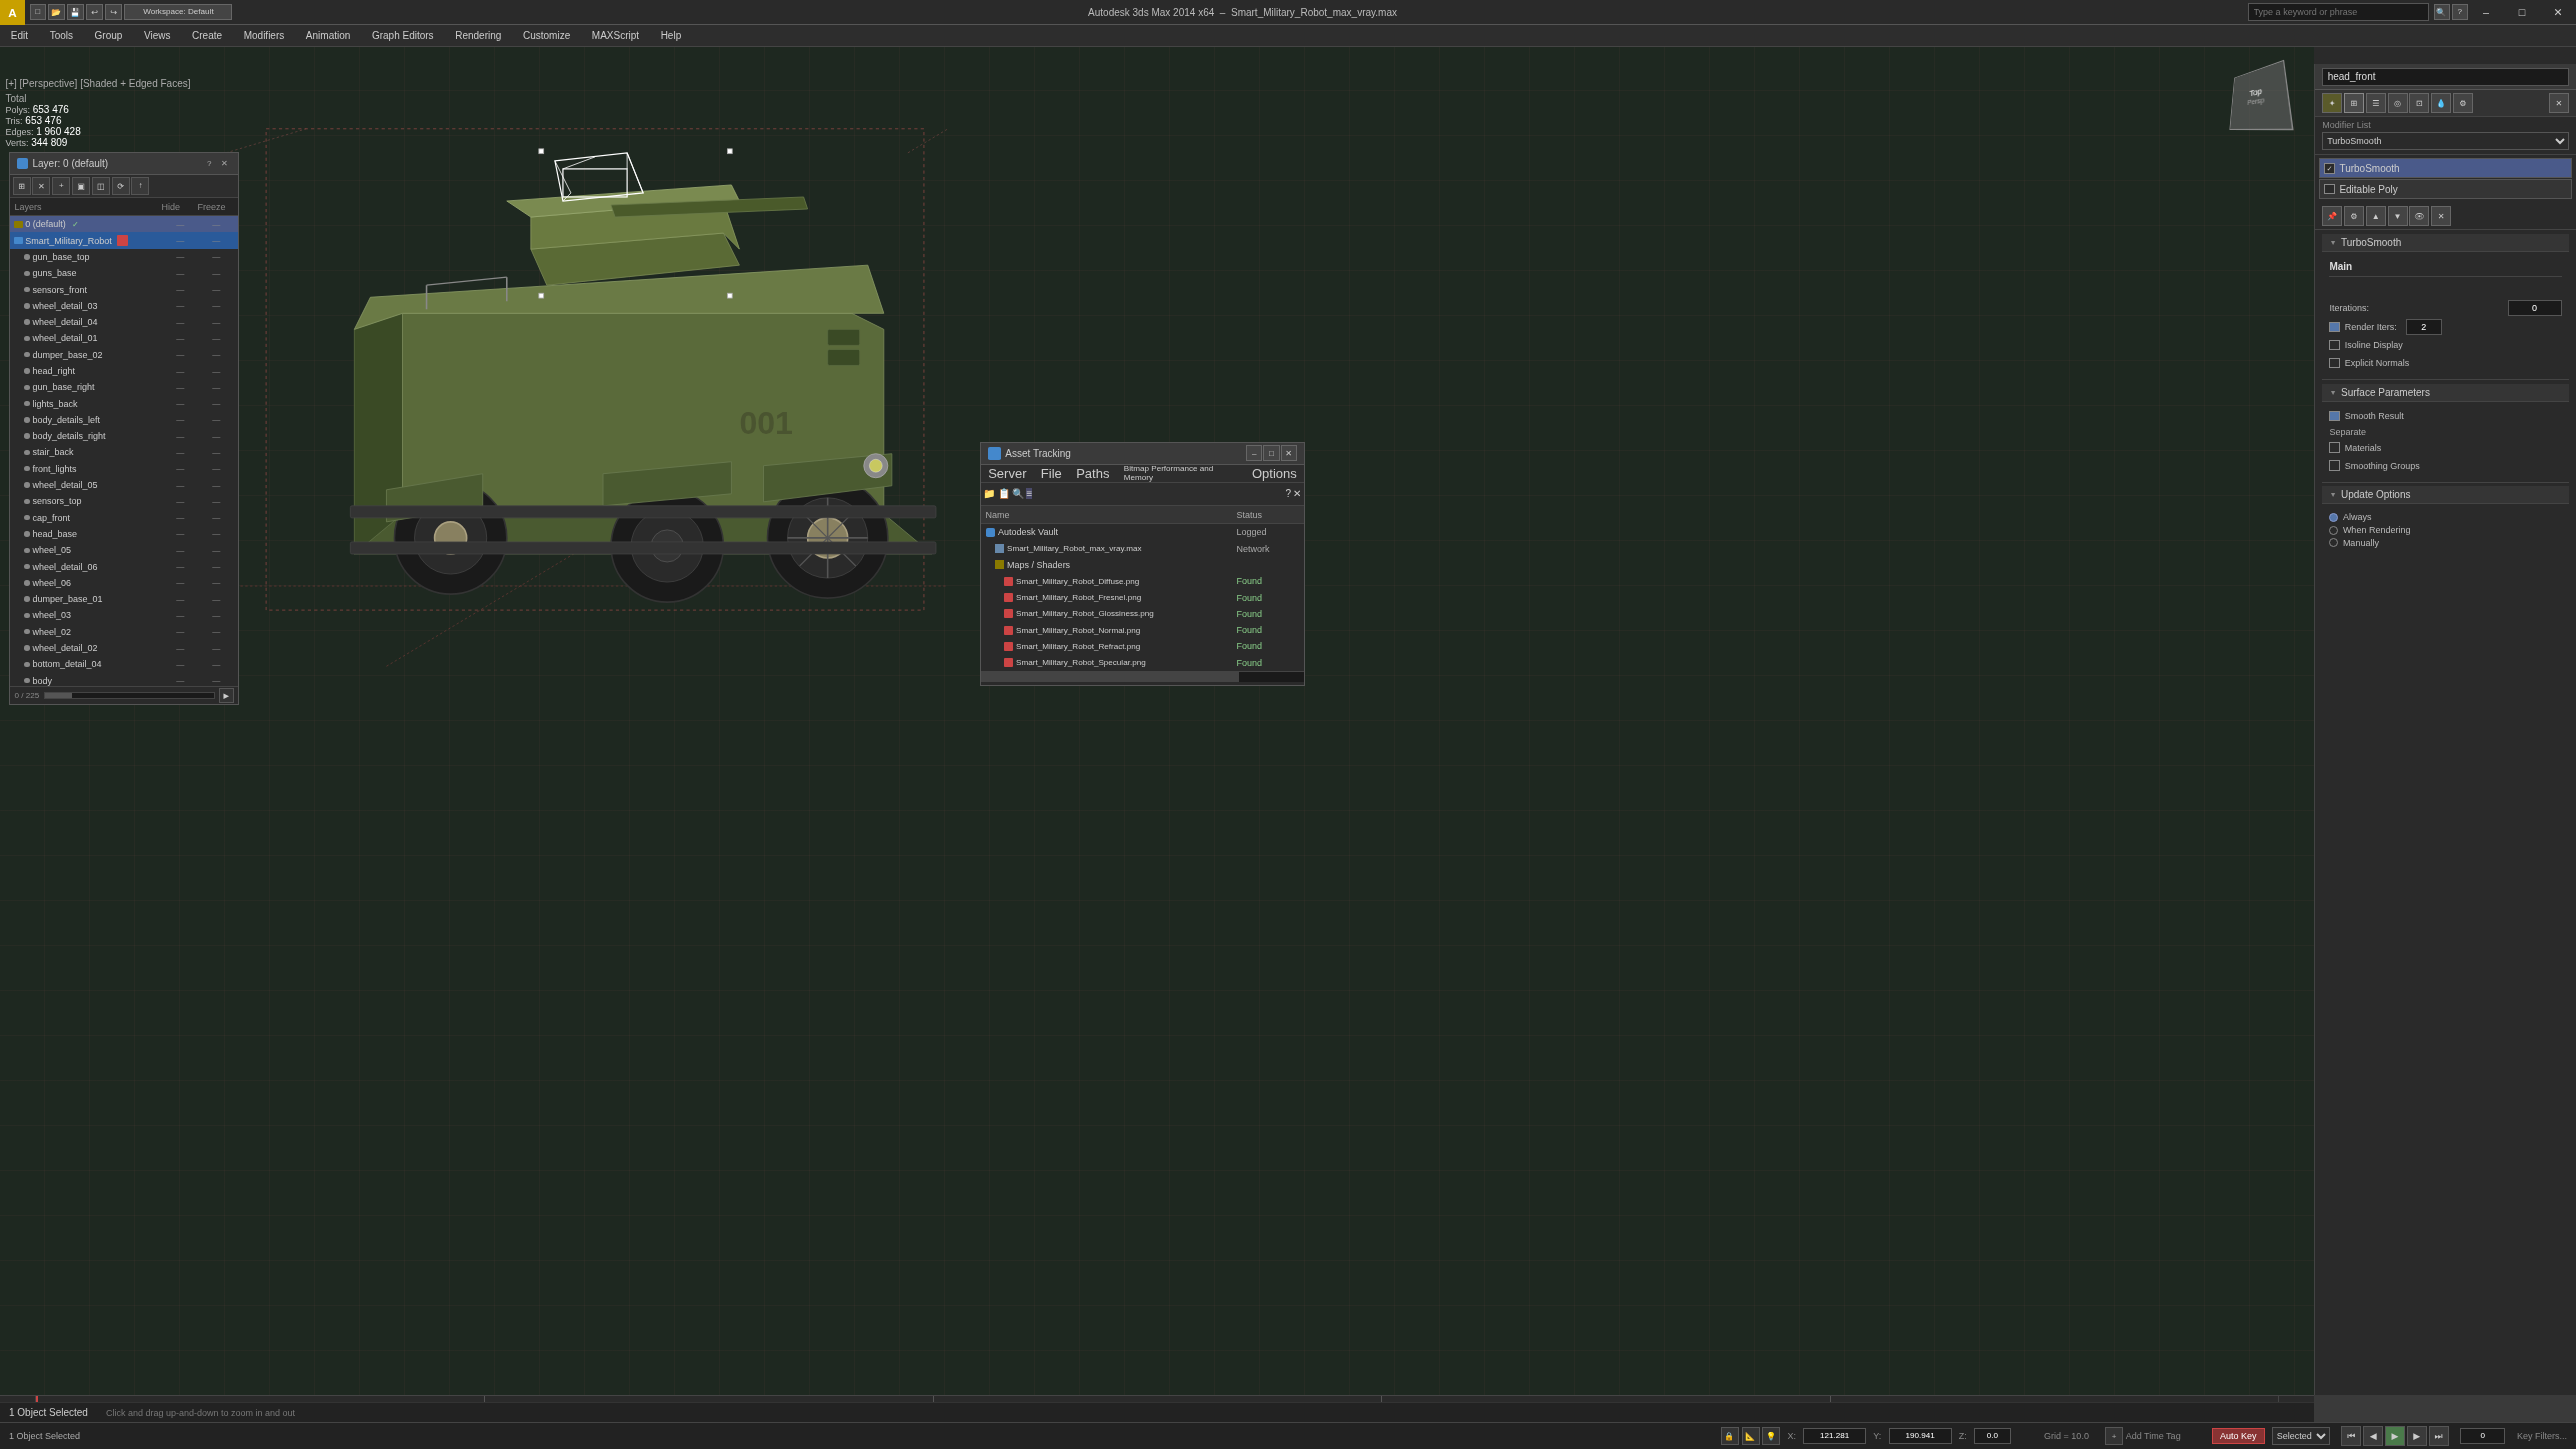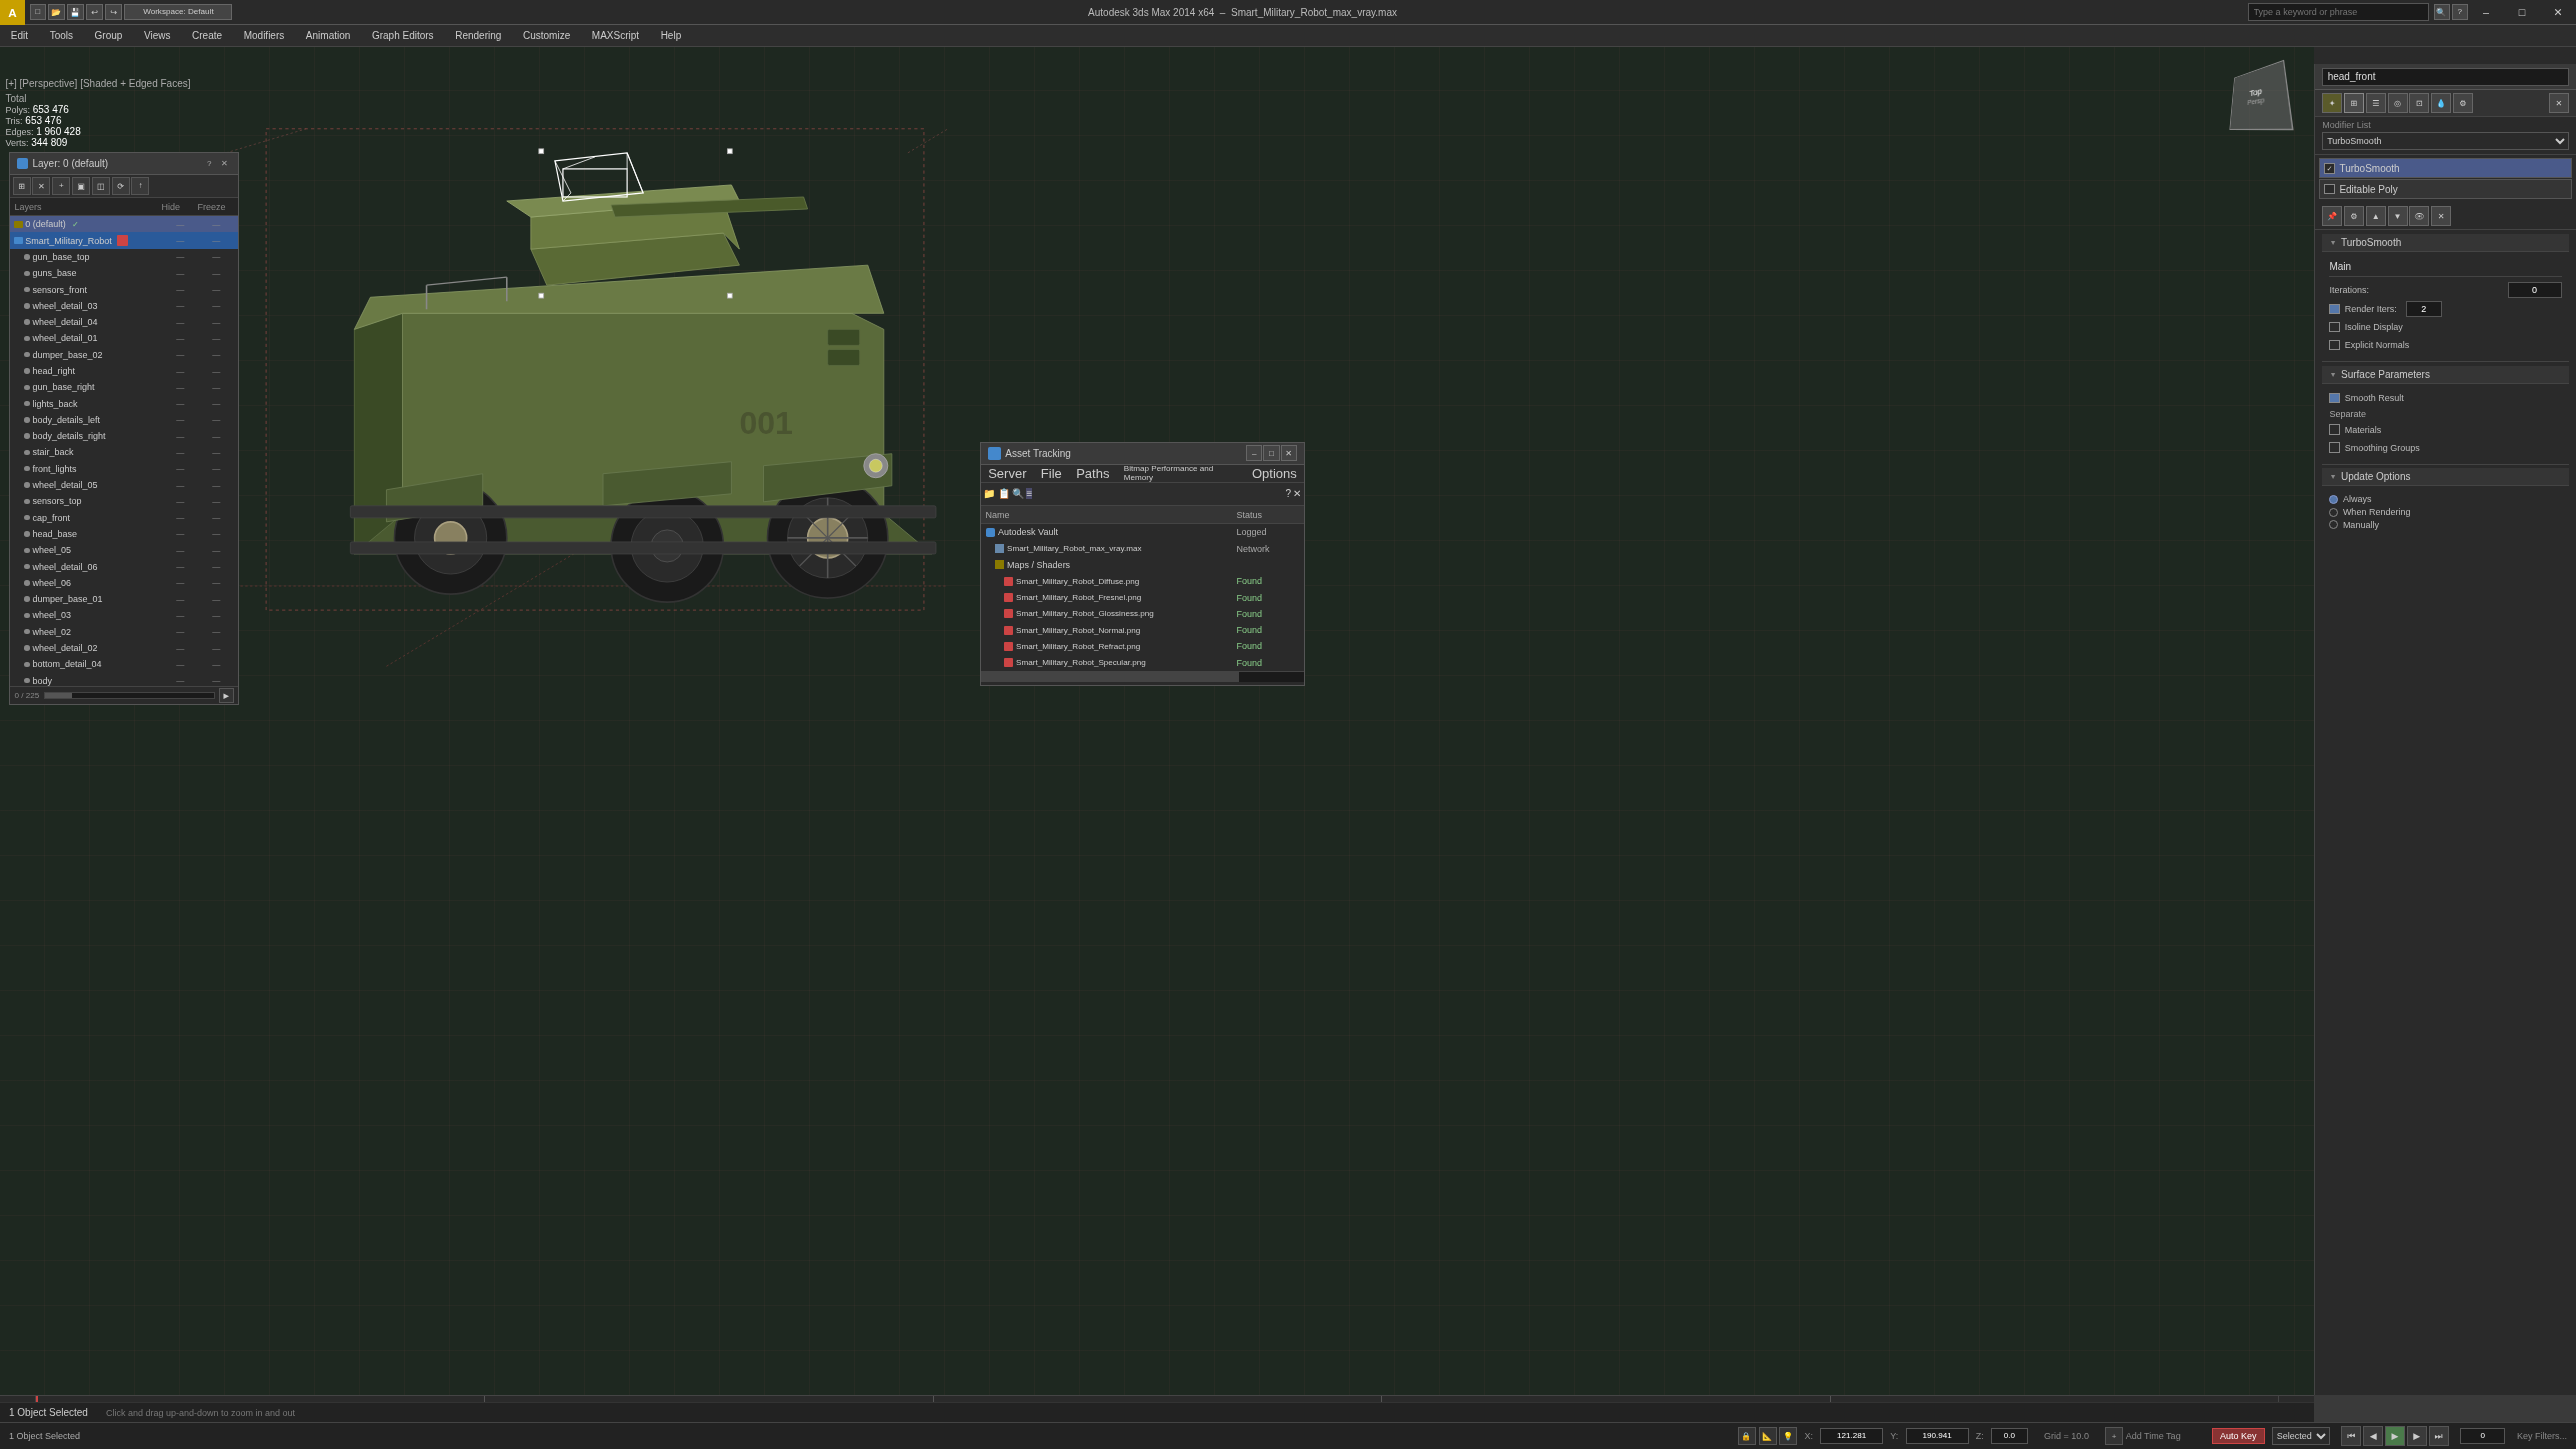--- a/index.html
+++ b/index.html
@@ -58,21 +58,21 @@
     #right-panel { position: absolute; top: 64px; right: 0; width: 262px; bottom: 54px; background: #2a2a2a; border-left: 0.9px solid #444; overflow-y: auto; }
     .mod-icon-btn { width: 20px; height: 20px; background: #444; border: 0.9px solid #666; display: flex; align-items: center; justify-content: center; cursor: pointer; font-size: 8.1px; color: #ccc; }
 
     .modifier-stack { padding: 3.6px; }
     .modifier-item { display: flex; align-items: center; gap: 4.5px; height: 20px; padding: 0 4.5px; background: #353535; border: 0.9px solid #555; margin-bottom: 0.9px; cursor: pointer; }
     .modifier-item.active { background: #4a5a8a; }
     .modifier-item .check { width: 10.8px; height: 10.8px; border: 0.9px solid #888; background: #2a2a2a; display: flex; align-items: center; justify-content: center; font-size: 7.2px; }
 
     
     #turbosmooth-panel { padding: 4.5px 7.2px; }
-    .panel-section-title { font-size: 10px; color: #ddd; padding: 3.6px 0; border-bottom: 0.9px solid #444; margin-bottom: 3px; font-weight: normal; }
+    .panel-section-title { font-size: 10px; color: #ddd; padding: 3.6px 0; border-bottom: 0.9px solid #444; margin-bottom: 21px; font-weight: bold; }
     .param-row { display: flex; align-items: center; justify-content: space-between; height: 20px; }
     .param-label { font-size: 9px; color: #bbb; }
     .param-input { width: 54px; height: 16.3px; background: #1a1a1a; border: 0.9px solid #555; color: #fff; font-size: 9px; text-align: center; }
     .param-check { display: flex; align-items: center; gap: 4.5px; height: 18px; }
     .checkbox { width: 10.8px; height: 10.8px; border: 0.9px solid #888; background: #2a2a2a; cursor: pointer; }
     .checkbox.checked { background: #5577aa; }
     .radio-group { display: flex; flex-direction: column; gap: 2.7px; padding: 2.7px 0; }
     .radio-item { display: flex; align-items: center; gap: 4.5px; }
     .radio { width: 9px; height: 9px; border: 0.9px solid #888; border-radius: 50%; background: #2a2a2a; cursor: pointer; }
     .radio.selected { background: #5577aa; border-color: #8899cc; }
@@ -837,21 +837,21 @@
     <div class="status-btn">💡</div>
   </div>
 
   <span class="status-label">X:</span>
   <input type="text" class="status-input" value="121.281" style="">
   <span class="status-label">Y:</span>
   <input type="text" class="status-input" value="190.941" style="">
   <span class="status-label">Z:</span>
   <input type="text" class="status-input" style="width: 37px;" value="0.0">
 
-  <span class="status-label" style="margin-left:9px;">Grid = 10.0</span>
+  <span class="status-label" style="margin-left:26px;">Grid = 10.0</span>
 
   <div style="margin-left:9px;display:flex;align-items:center;gap:2.7px;">
     <div class="status-btn">+</div>
     <span class="status-label">Add Time Tag</span>
   </div>
 
   <div style="margin-left:24px;display:flex;align-items:center;gap:7px;">
     <div style="background:#883333;border:0.9px solid #cc4444;padding:1.8px 7.2px;font-size:9px;color:#fff;cursor:pointer;">Auto Key</div>
     <select style="height:18px;background:#2a2a2a;border:0.9px solid #555;color:#ccc;font-size:9px;">
       <option>Selected</option>

